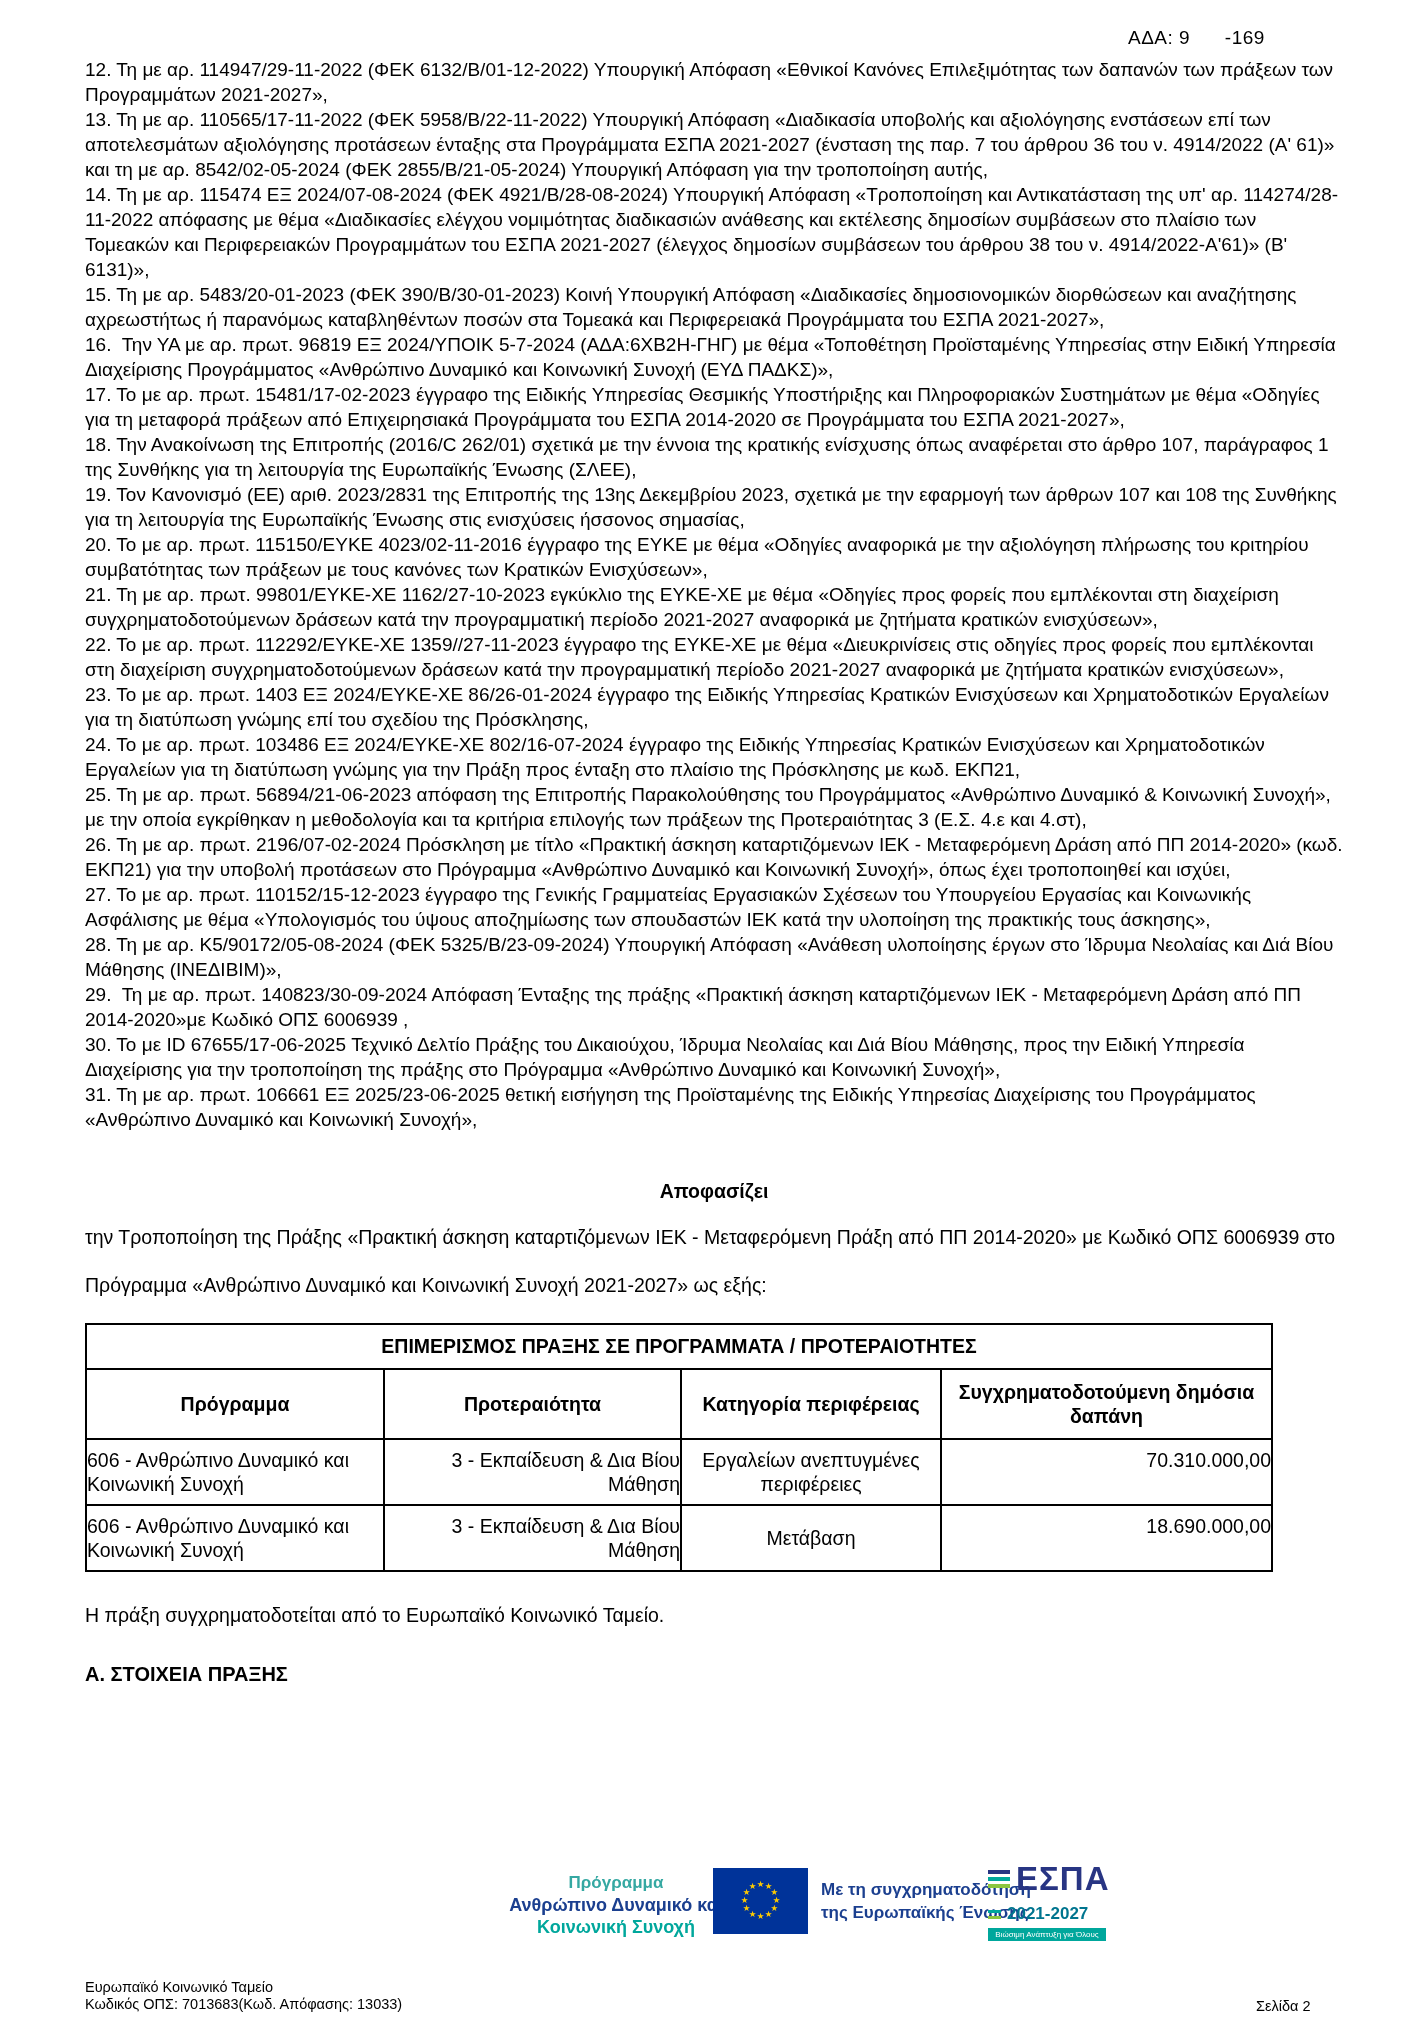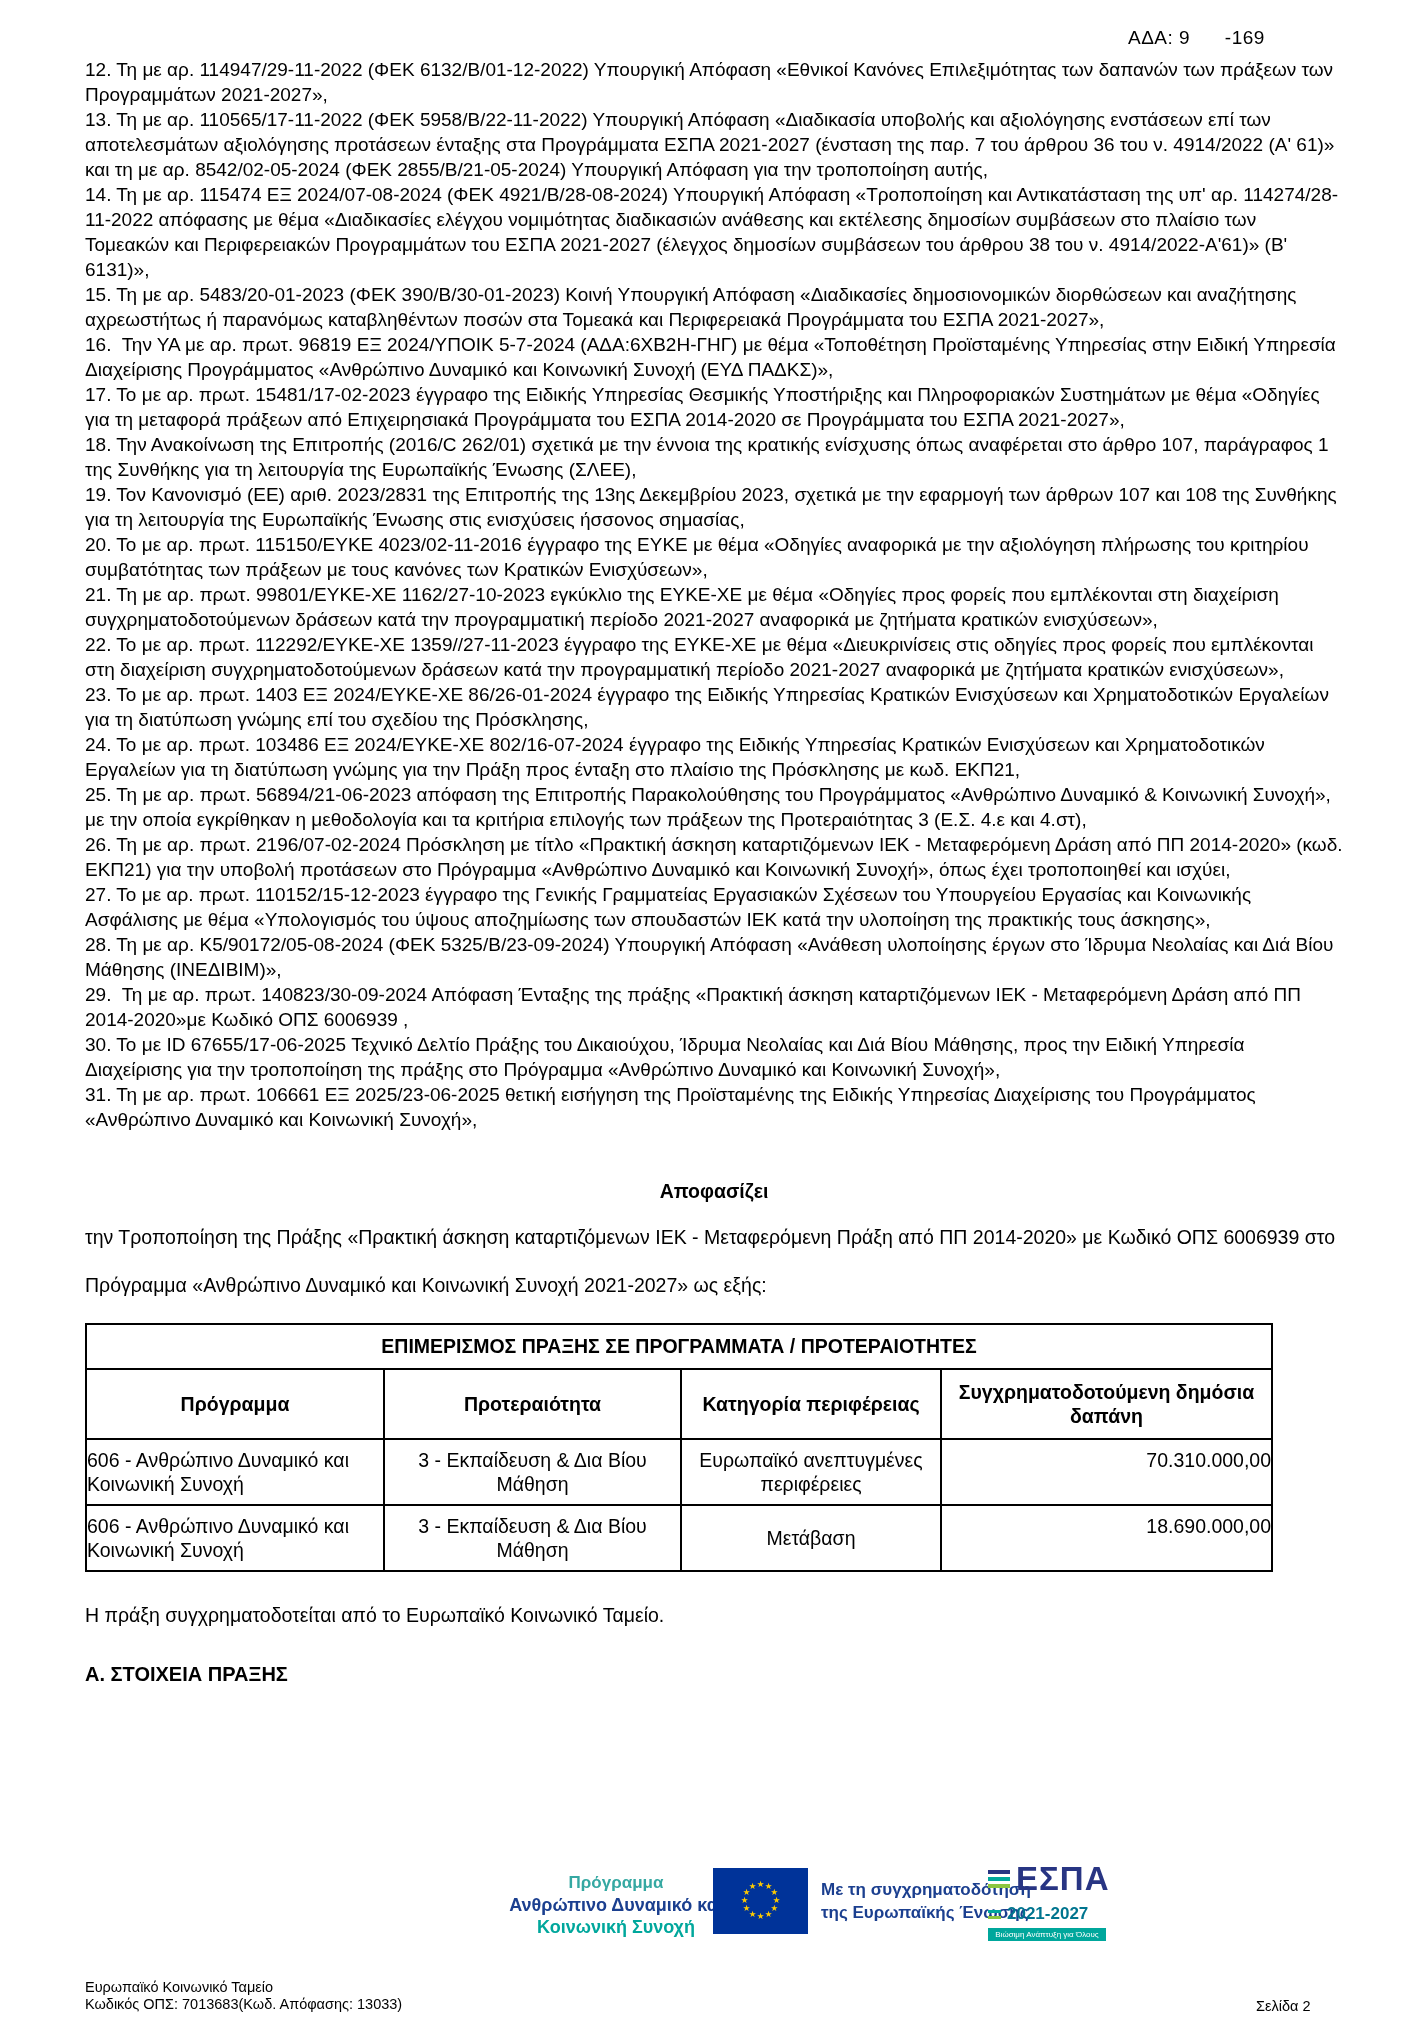--- a/index.html
+++ b/index.html
@@ -15,21 +15,21 @@
   .content { position:absolute; left:85px; top:57px; width:1258px; }
   .ref-item { margin:0; white-space:pre-wrap; font-size:19px; line-height:25px; }
   .decision-heading { margin-top:48px; text-align:center; font-weight:bold; font-size:19.5px; }
   .decision-paragraph { margin-top:10px; font-size:19.5px; line-height:48px; }
   table.alloc { border-collapse:collapse; margin-top:14px; width:1186px; table-layout:fixed; }
   table.alloc th, table.alloc td { border:2px solid #000; font-size:19.5px; }
   th.tbl-title { font-weight:bold; padding:10px 6px; text-align:center; }
   th.col-head { font-weight:bold; padding:10px 8px; text-align:center; vertical-align:middle; line-height:24px; }
   table.alloc td { padding:8px 0; line-height:24px; }
   table.alloc td:nth-child(1) { text-align:left; vertical-align:top; }
-  table.alloc td:nth-child(2) { text-align:center; vertical-align:top; }
+  table.alloc td:nth-child(2) { text-align:right; vertical-align:top; }
   table.alloc td:nth-child(3) { text-align:center; vertical-align:middle; }
   table.alloc td:nth-child(4) { text-align:right; vertical-align:top; }
   .cofinance { margin-top:32px; font-size:19.5px; }
   .section-heading { margin-top:36px; font-size:20px; font-weight:bold; }
 
   
   .program-logo {
     position:absolute; left:503px; top:1872px; width:226px;
     text-align:center; line-height:22px;
   }
@@ -104,21 +104,21 @@
             <th class="col-head">Πρόγραμμα</th>
             <th class="col-head">Προτεραιότητα</th>
             <th class="col-head">Κατηγορία περιφέρειας</th>
             <th class="col-head">Συγχρηματοδοτούμενη δημόσια δαπάνη</th>
           </tr>
       </thead>
       <tbody>
           <tr>
             <td>606 - Ανθρώπινο Δυναμικό και Κοινωνική Συνοχή</td>
             <td>3 - Εκπαίδευση &amp; Δια Βίου Μάθηση</td>
-            <td>Ευρωπαϊκό ανεπτυγμένες περιφέρειες</td>
+            <td>Εργαλείων ανεπτυγμένες περιφέρειες</td>
             <td>70.310.000,00</td>
           </tr>
           <tr>
             <td>606 - Ανθρώπινο Δυναμικό και Κοινωνική Συνοχή</td>
             <td>3 - Εκπαίδευση &amp; Δια Βίου Μάθηση</td>
             <td>Μετάβαση</td>
             <td>18.690.000,00</td>
           </tr>
         </tbody>
     </table>

